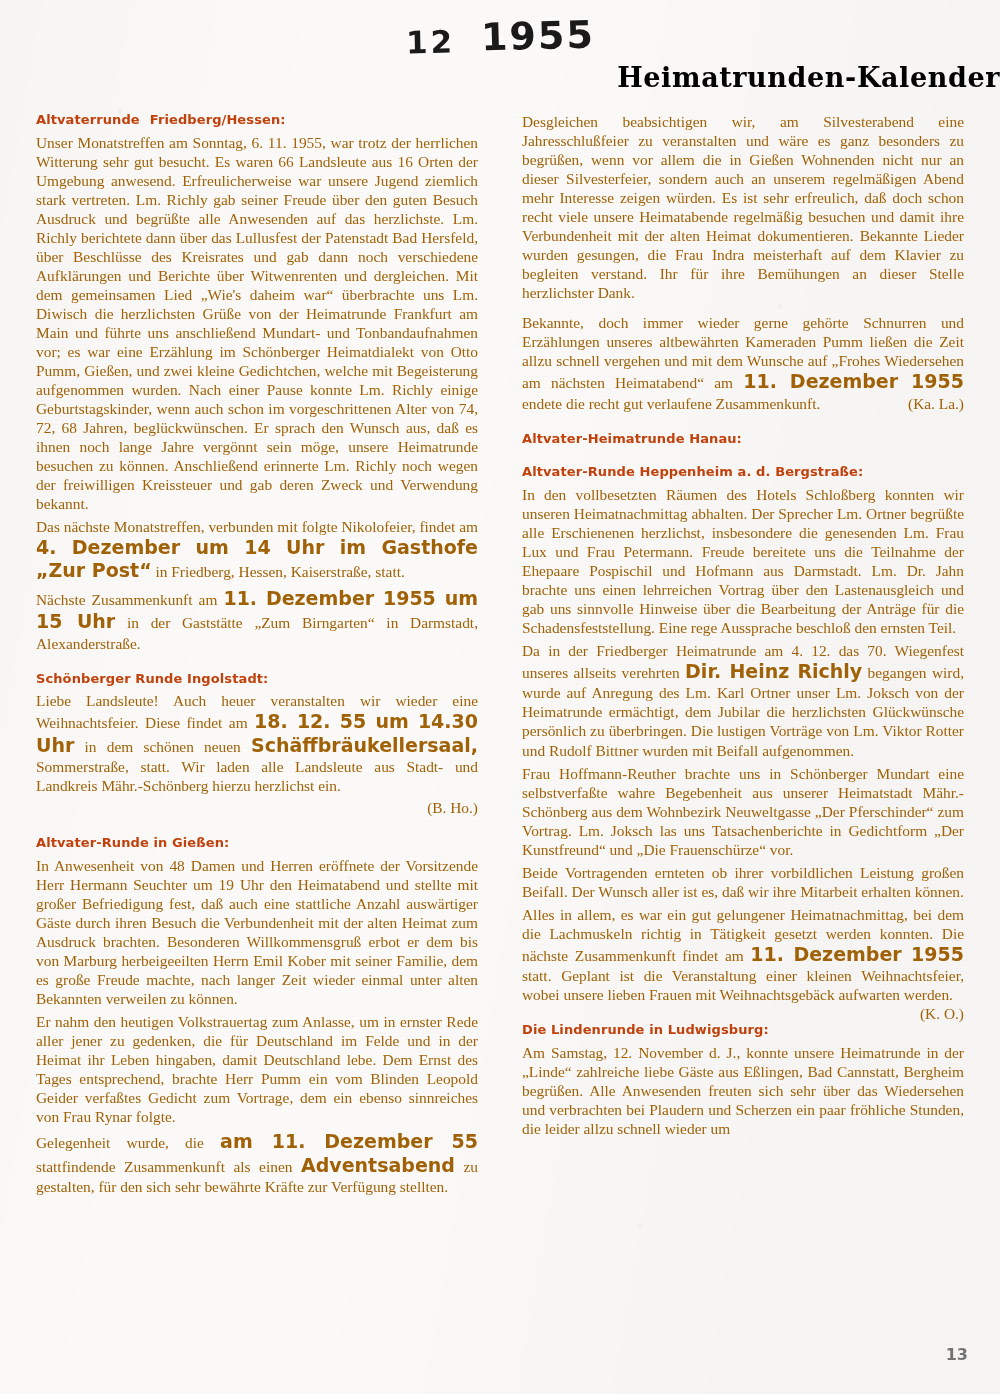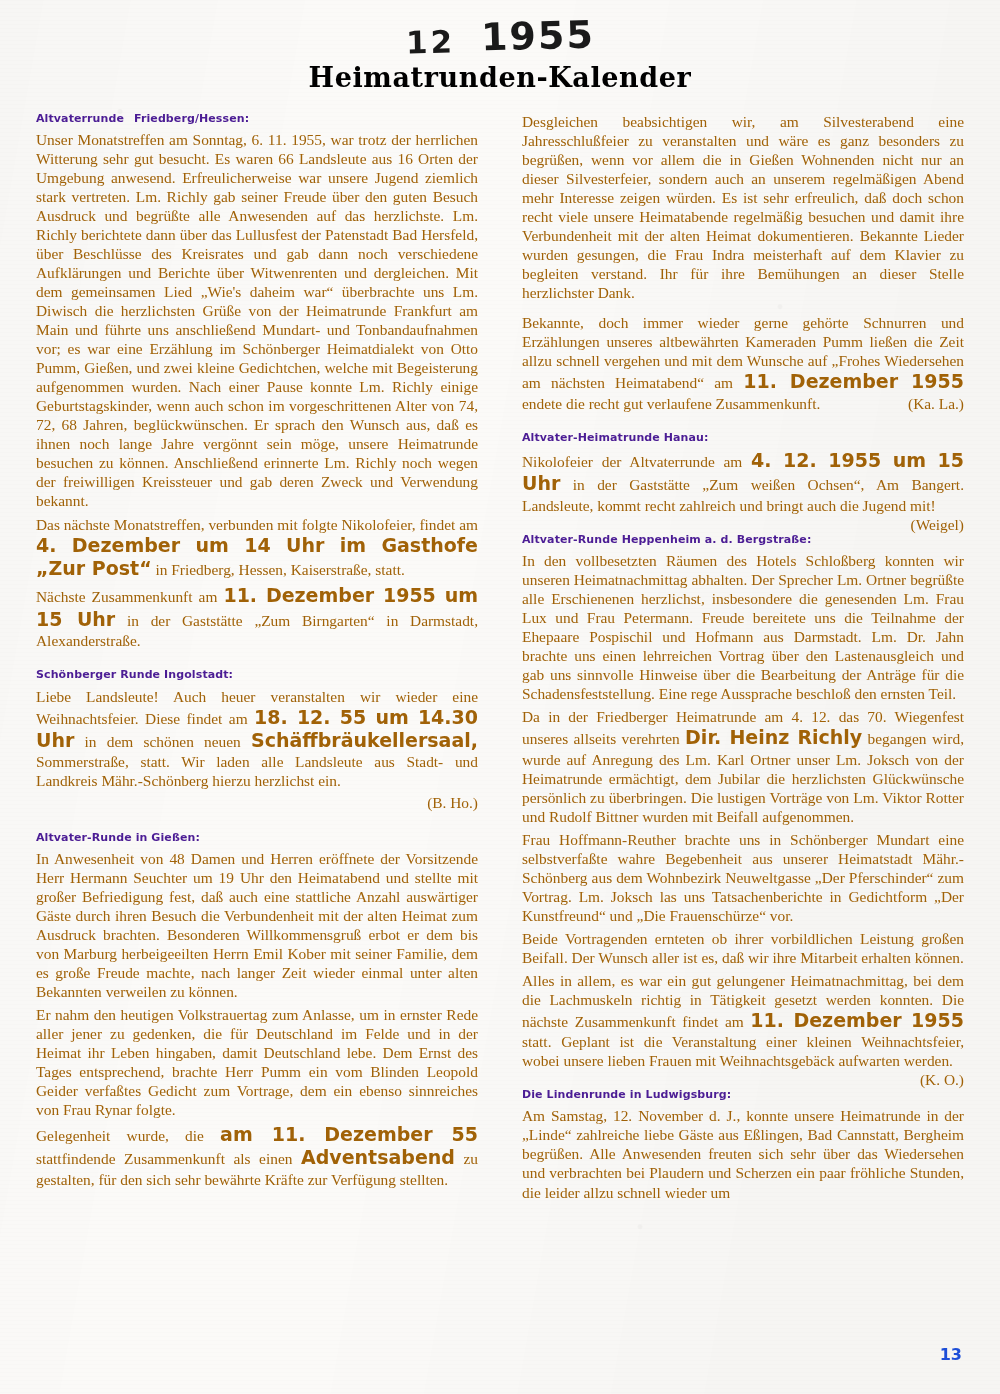--- a/index.html
+++ b/index.html
@@ -61,21 +61,21 @@
     transform: rotate(-1.6deg);
     font-size: 38px;
     letter-spacing: 2px;
   }
 
   .masthead {
     position: absolute;
     top: 62px;
     left: 0;
     width: 1000px;
-    text-align: center;
+    text-align: right;
     font-family: "DejaVu Serif", serif;
     font-weight: bold;
     font-size: 27px;
     letter-spacing: .6px;
     color: #000;
   }
 
   .columns {
     position: absolute;
     top: 112px;
@@ -84,24 +84,24 @@
     display: flex;
     gap: 44px;
   }
   .col {
     width: 442px;
   }
 
   .sect-head {
     font-family: "DejaVu Sans", sans-serif;
     font-weight: bold;
-    font-size: 11px;
+    font-size: 13px;
     line-height: 1.2;
     margin: 0 0 5px 0;
-    color: #4c1d95;
+    color: #c2410c;
     letter-spacing: .1px;
   }
   .sect-head.spaced {
     margin-top: 18px;
   }
   .sect-head .gap {
     display: inline-block;
     width: 10px;
   }
 
@@ -127,26 +127,26 @@
     display: block;
     text-align: right;
     margin-top: -1px;
   }
   .inline-sig {
     float: right;
   }
 
   .folio {
     position: absolute;
-    right: 38px;
+    right: 32px;
     bottom: 30px;
     font-family: "DejaVu Sans", sans-serif;
     font-weight: bold;
     font-size: 16px;
-    color: #1d4ed8;
+    color: #737373;
   }
 
   
   .streaks {
     position: absolute;
     inset: 0;
     pointer-events: none;
     background-image:
       linear-gradient(rgba(0,0,0,0.018) 1px, transparent 1px);
     background-size: 100% 4px;
@@ -188,21 +188,20 @@
       <p class="para"><span>Gelegenheit wurde, die </span><b class="bold">am 11. Dezember 55</b><span> stattfindende Zusammenkunft als einen </span><b class="bold">Adventsabend</b><span> zu gestalten, für den sich sehr bewährte Kräfte zur Verfügung stellten.</span></p>
 
     </div>
 
     <div class="col">
 
       <p class="para">Desgleichen beabsichtigen wir, am Silvesterabend eine Jahresschlußfeier zu veranstalten und wäre es ganz besonders zu begrüßen, wenn vor allem die in Gießen Wohnenden nicht nur an dieser Silvesterfeier, sondern auch an unserem regelmäßigen Abend mehr Interesse zeigen würden. Es ist sehr erfreulich, daß doch schon recht viele unsere Heimatabende regelmäßig besuchen und damit ihre Verbundenheit mit der alten Heimat dokumentieren. Bekannte Lieder wurden gesungen, die Frau Indra meisterhaft auf dem Klavier zu begleiten verstand. Ihr für ihre Bemühungen an dieser Stelle herzlichster Dank.</p>
       <p class="para gap-top"><span>Bekannte, doch immer wieder gerne gehörte Schnurren und Erzählungen unseres altbewährten Kameraden Pumm ließen die Zeit allzu schnell vergehen und mit dem Wunsche auf „Frohes Wiedersehen am nächsten Heimatabend“ am </span><b class="bold">11. Dezember 1955</b><span> endete die recht gut verlaufene Zusammenkunft.</span><span class="inline-sig">(Ka. La.)</span></p>
 
       <div class="sect-head spaced">Altvater-Heimatrunde Hanau:</div>
-      <p class="para"><span>Nikolofeier der Altvaterrunde am </span><b class="bold">4. 12. 1955 um 15 Uhr</b><span> in der Gaststätte „Zum weißen Ochsen“, Am Bangert. Landsleute, kommt recht zahlreich und bringt auch die Jugend mit!</span><span class="inline-sig">(Weigel)</span></p>
 
       <div class="sect-head spaced">Altvater-Runde Heppenheim a. d. Bergstraße:</div>
       <p class="para">In den vollbesetzten Räumen des Hotels Schloßberg konnten wir unseren Heimatnachmittag abhalten. Der Sprecher Lm. Ortner begrüßte alle Erschienenen herzlichst, insbesondere die genesenden Lm. Frau Lux und Frau Petermann. Freude bereitete uns die Teilnahme der Ehepaare Pospischil und Hofmann aus Darmstadt. Lm. Dr. Jahn brachte uns einen lehrreichen Vortrag über den Lastenausgleich und gab uns sinnvolle Hinweise über die Bearbeitung der Anträge für die Schadensfeststellung. Eine rege Aussprache beschloß den ernsten Teil.</p>
       <p class="para"><span>Da in der Friedberger Heimatrunde am 4. 12. das 70. Wiegenfest unseres allseits verehrten </span><b class="bold">Dir. Heinz Richly</b><span> begangen wird, wurde auf Anregung des Lm. Karl Ortner unser Lm. Joksch von der Heimatrunde ermächtigt, dem Jubilar die herzlichsten Glückwünsche persönlich zu überbringen. Die lustigen Vorträge von Lm. Viktor Rotter und Rudolf Bittner wurden mit Beifall aufgenommen.</span></p>
       <p class="para">Frau Hoffmann-Reuther brachte uns in Schönberger Mundart eine selbstverfaßte wahre Begebenheit aus unserer Heimatstadt Mähr.-Schönberg aus dem Wohnbezirk Neuweltgasse „Der Pferschinder“ zum Vortrag. Lm. Joksch las uns Tatsachenberichte in Gedichtform „Der Kunstfreund“ und „Die Frauenschürze“ vor.</p>
       <p class="para">Beide Vortragenden ernteten ob ihrer vorbildlichen Leistung großen Beifall. Der Wunsch aller ist es, daß wir ihre Mitarbeit erhalten können.</p>
       <p class="para"><span>Alles in allem, es war ein gut gelungener Heimatnachmittag, bei dem die Lachmuskeln richtig in Tätigkeit gesetzt werden konnten. Die nächste Zusammenkunft findet am </span><b class="bold">11. Dezember 1955</b><span> statt. Geplant ist die Veranstaltung einer kleinen Weihnachtsfeier, wobei unsere lieben Frauen mit Weihnachtsgebäck aufwarten werden.</span><span class="inline-sig">(K. O.)</span></p>
 
       <div class="sect-head spaced">Die Lindenrunde in Ludwigsburg:</div>
       <p class="para">Am Samstag, 12. November d. J., konnte unsere Heimatrunde in der „Linde“ zahlreiche liebe Gäste aus Eßlingen, Bad Cannstatt, Bergheim begrüßen. Alle Anwesenden freuten sich sehr über das Wiedersehen und verbrachten bei Plaudern und Scherzen ein paar fröhliche Stunden, die leider allzu schnell wieder um</p>

